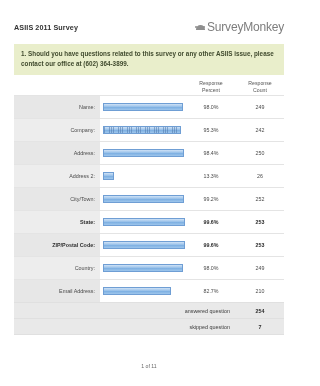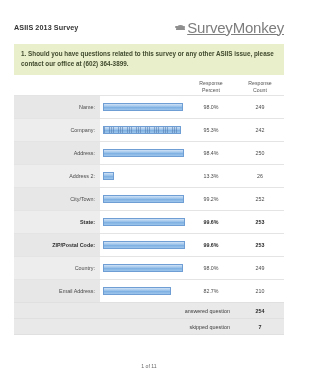--- a/index.html
+++ b/index.html
@@ -67,25 +67,24 @@
     position: absolute;
     bottom: 3.4px;
     width: 2.6px;
     height: 2.6px;
     background: #8f8f8f;
     border-radius: 50%;
   }
   .brand-mark .ear-l { left: -0.7px; }
   .brand-mark .ear-r { right: -0.7px; }
   .brand-name {
-    font-size: 15px;
+    font-size: 12px;
     color: #7d7d7d;
     letter-spacing: -0.2px;
     white-space: nowrap;
-    text-decoration: underline;
   }
 
   
   .question-banner {
     position: absolute;
     left: 14px;
     top: 44px;
     width: 270px;
     box-sizing: border-box;
     background: #e9eecb;
@@ -240,21 +239,21 @@
     font-size: 5.2px;
     color: #6a6a6a;
   }
 </style>
 </head>
 <body>
 
 <div class="page">
 
   <div class="header">
-    <div class="survey-title">ASIIS 2013 Survey</div>
+    <div class="survey-title">ASIIS 2011 Survey</div>
     <div class="brand">
       <span class="brand-mark">
         <span class="ear-l"></span>
           <span class="ear-r"></span>
           <span class="hump"></span>
       </span>
       <span class="brand-name">SurveyMonkey</span>
     </div>
   </div>
 

